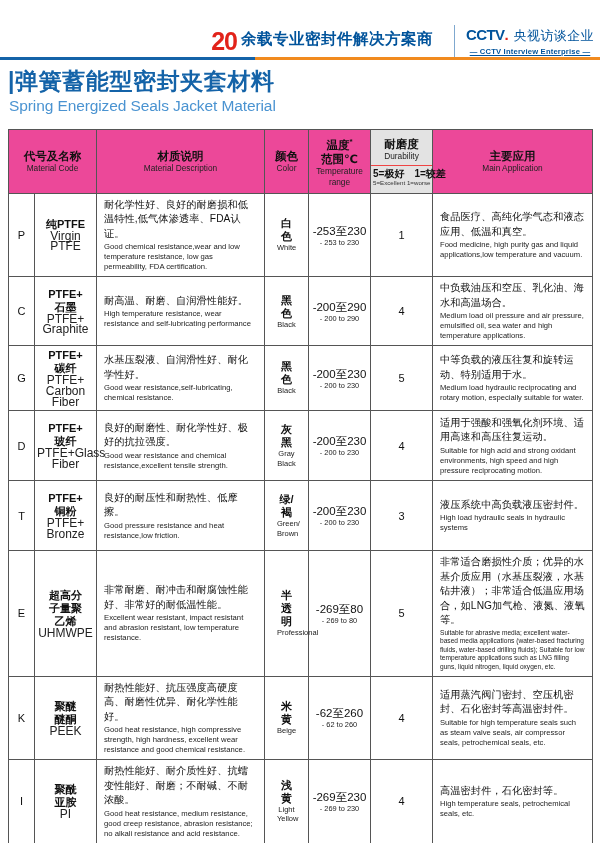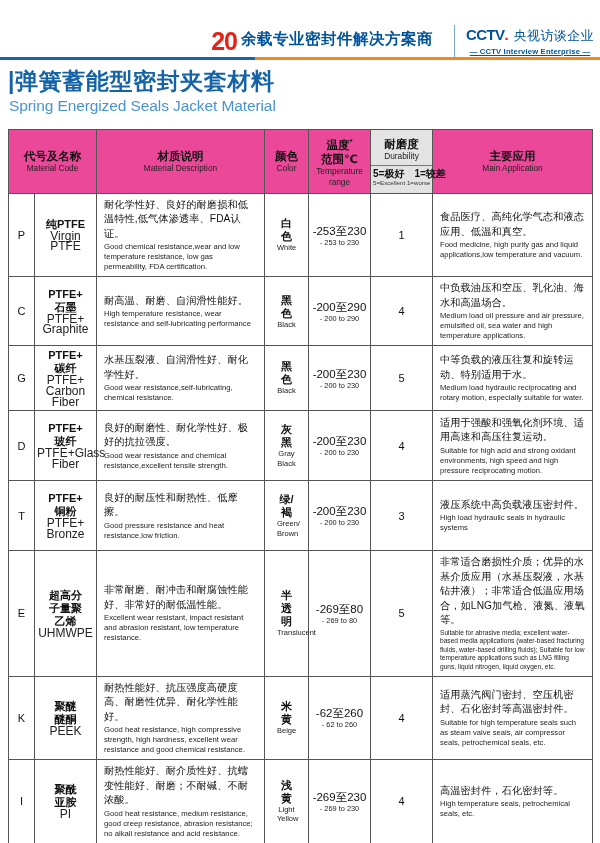--- a/index.html
+++ b/index.html
@@ -395,21 +395,21 @@
             <span class="name-cn">子量聚</span>
             <span class="name-cn">乙烯</span>
             <span class="name-en">UHMWPE</span>
           </td>
           <td class="c-desc">
             <div class="desc-cn">非常耐磨、耐冲击和耐腐蚀性能好、非常好的耐低温性能。</div>
             <div class="desc-en">Excellent wear resistant, impact resistant and abrasion resistant, low temperature resistance.</div>
           </td>
           <td class="c-color">
             <span class="color-cn">半透明</span>
-            <span class="color-en">Translucent</span>
+            <span class="color-en">Professional</span>
           </td>
           <td class="c-temp">
             <span class="temp-cn">-269至80</span>
             <span class="temp-en">- 269 to 80</span>
           </td>
           <td class="c-dur"><span>5</span></td>
           <td class="c-app">
             <div class="app-cn">非常适合磨损性介质；优异的水基介质应用（水基压裂液，水基钻井液）；非常适合低温应用场合，如LNG加气枪、液氮、液氧等。</div>
             <div class="app-en tiny">Suitable for abrasive media; excellent water-based media applications (water-based fracturing fluids, water-based drilling fluids); Suitable for low temperature applications such as LNG filling guns, liquid nitrogen, liquid oxygen, etc.</div>
           </td>

